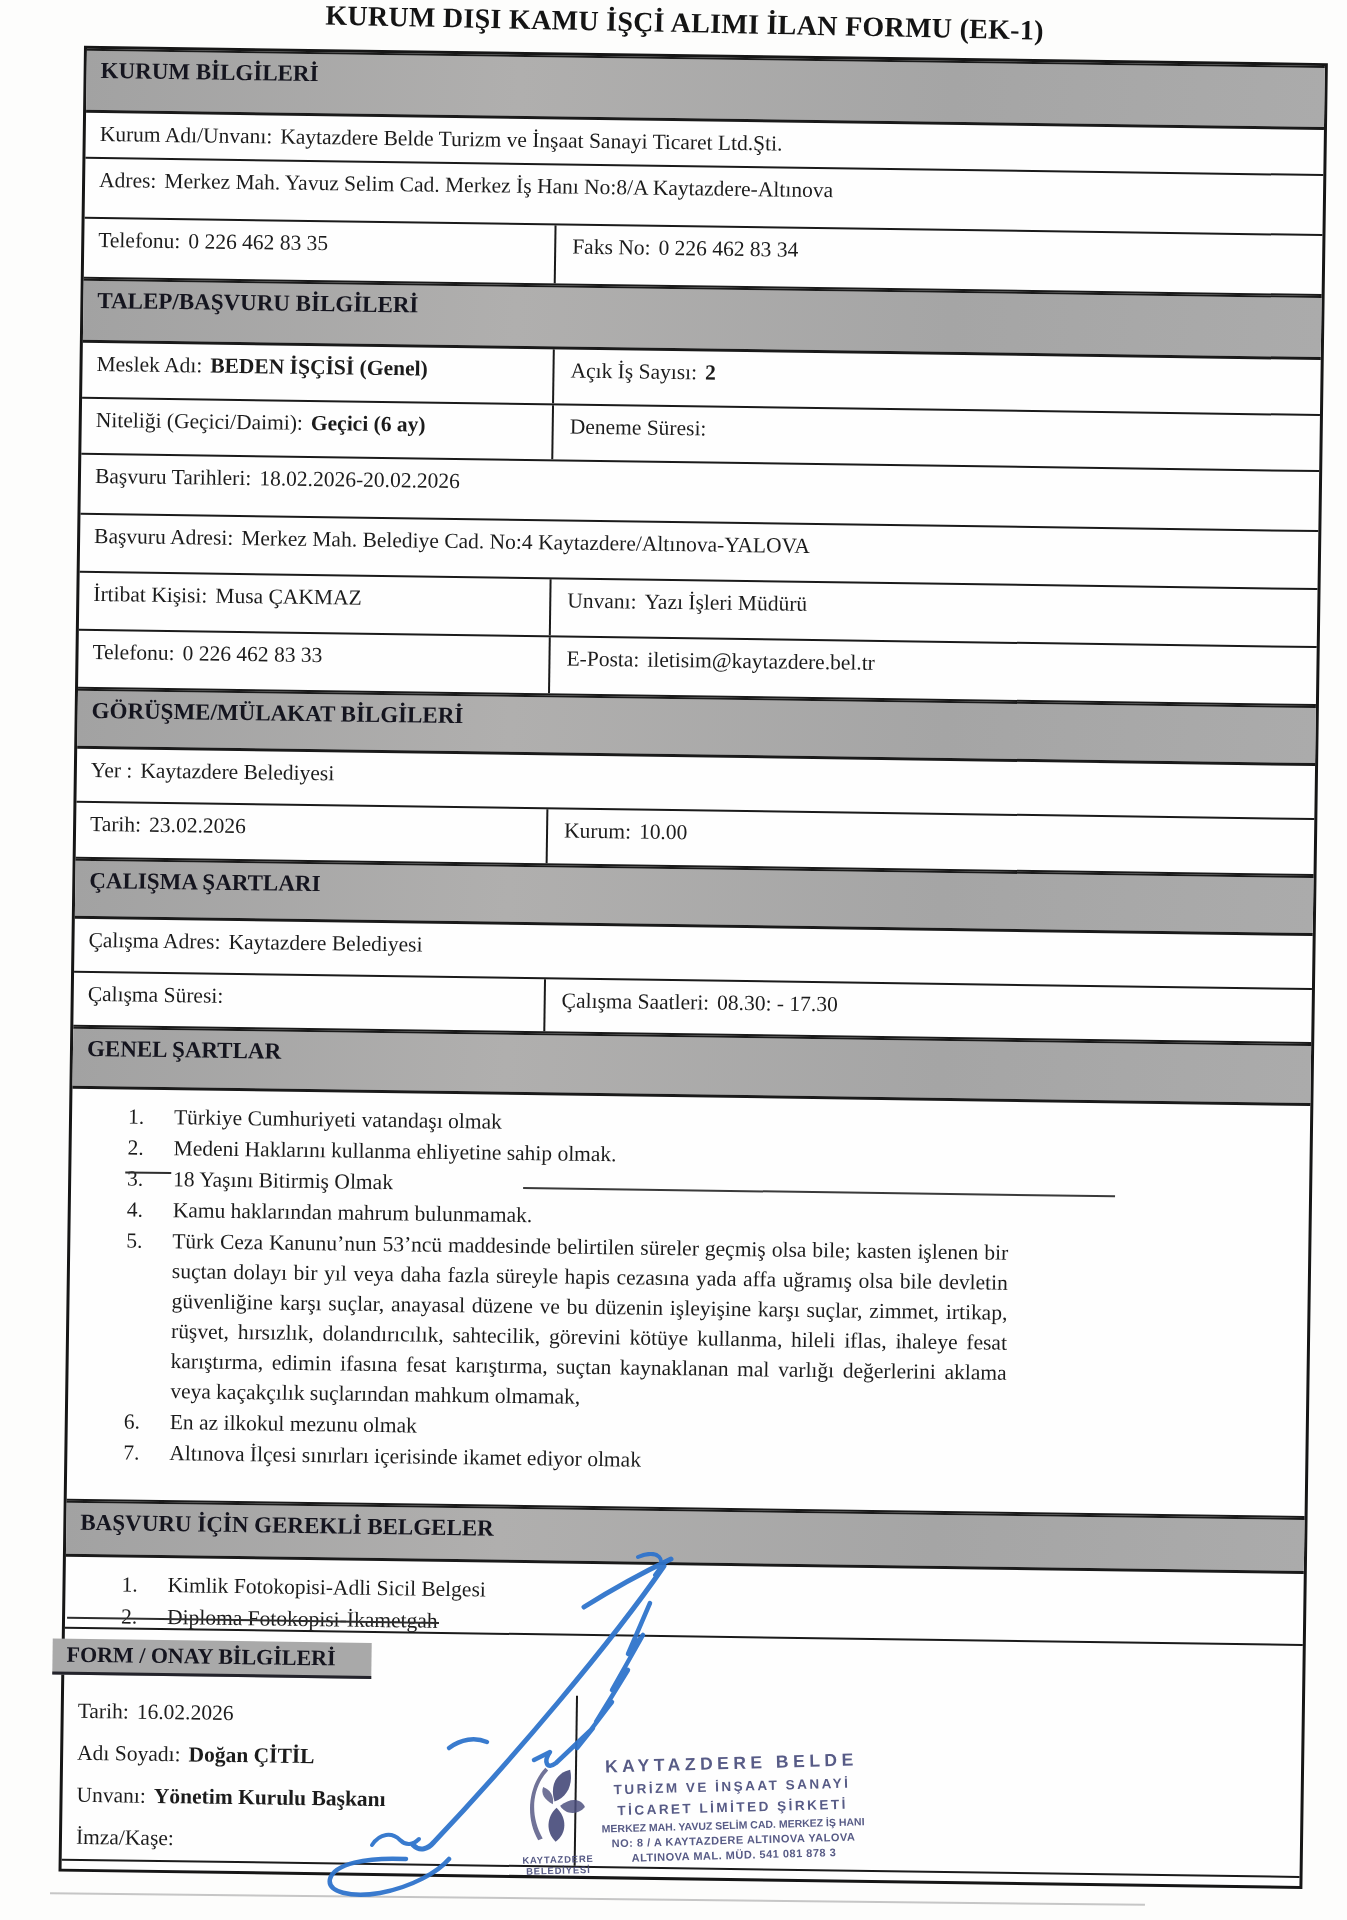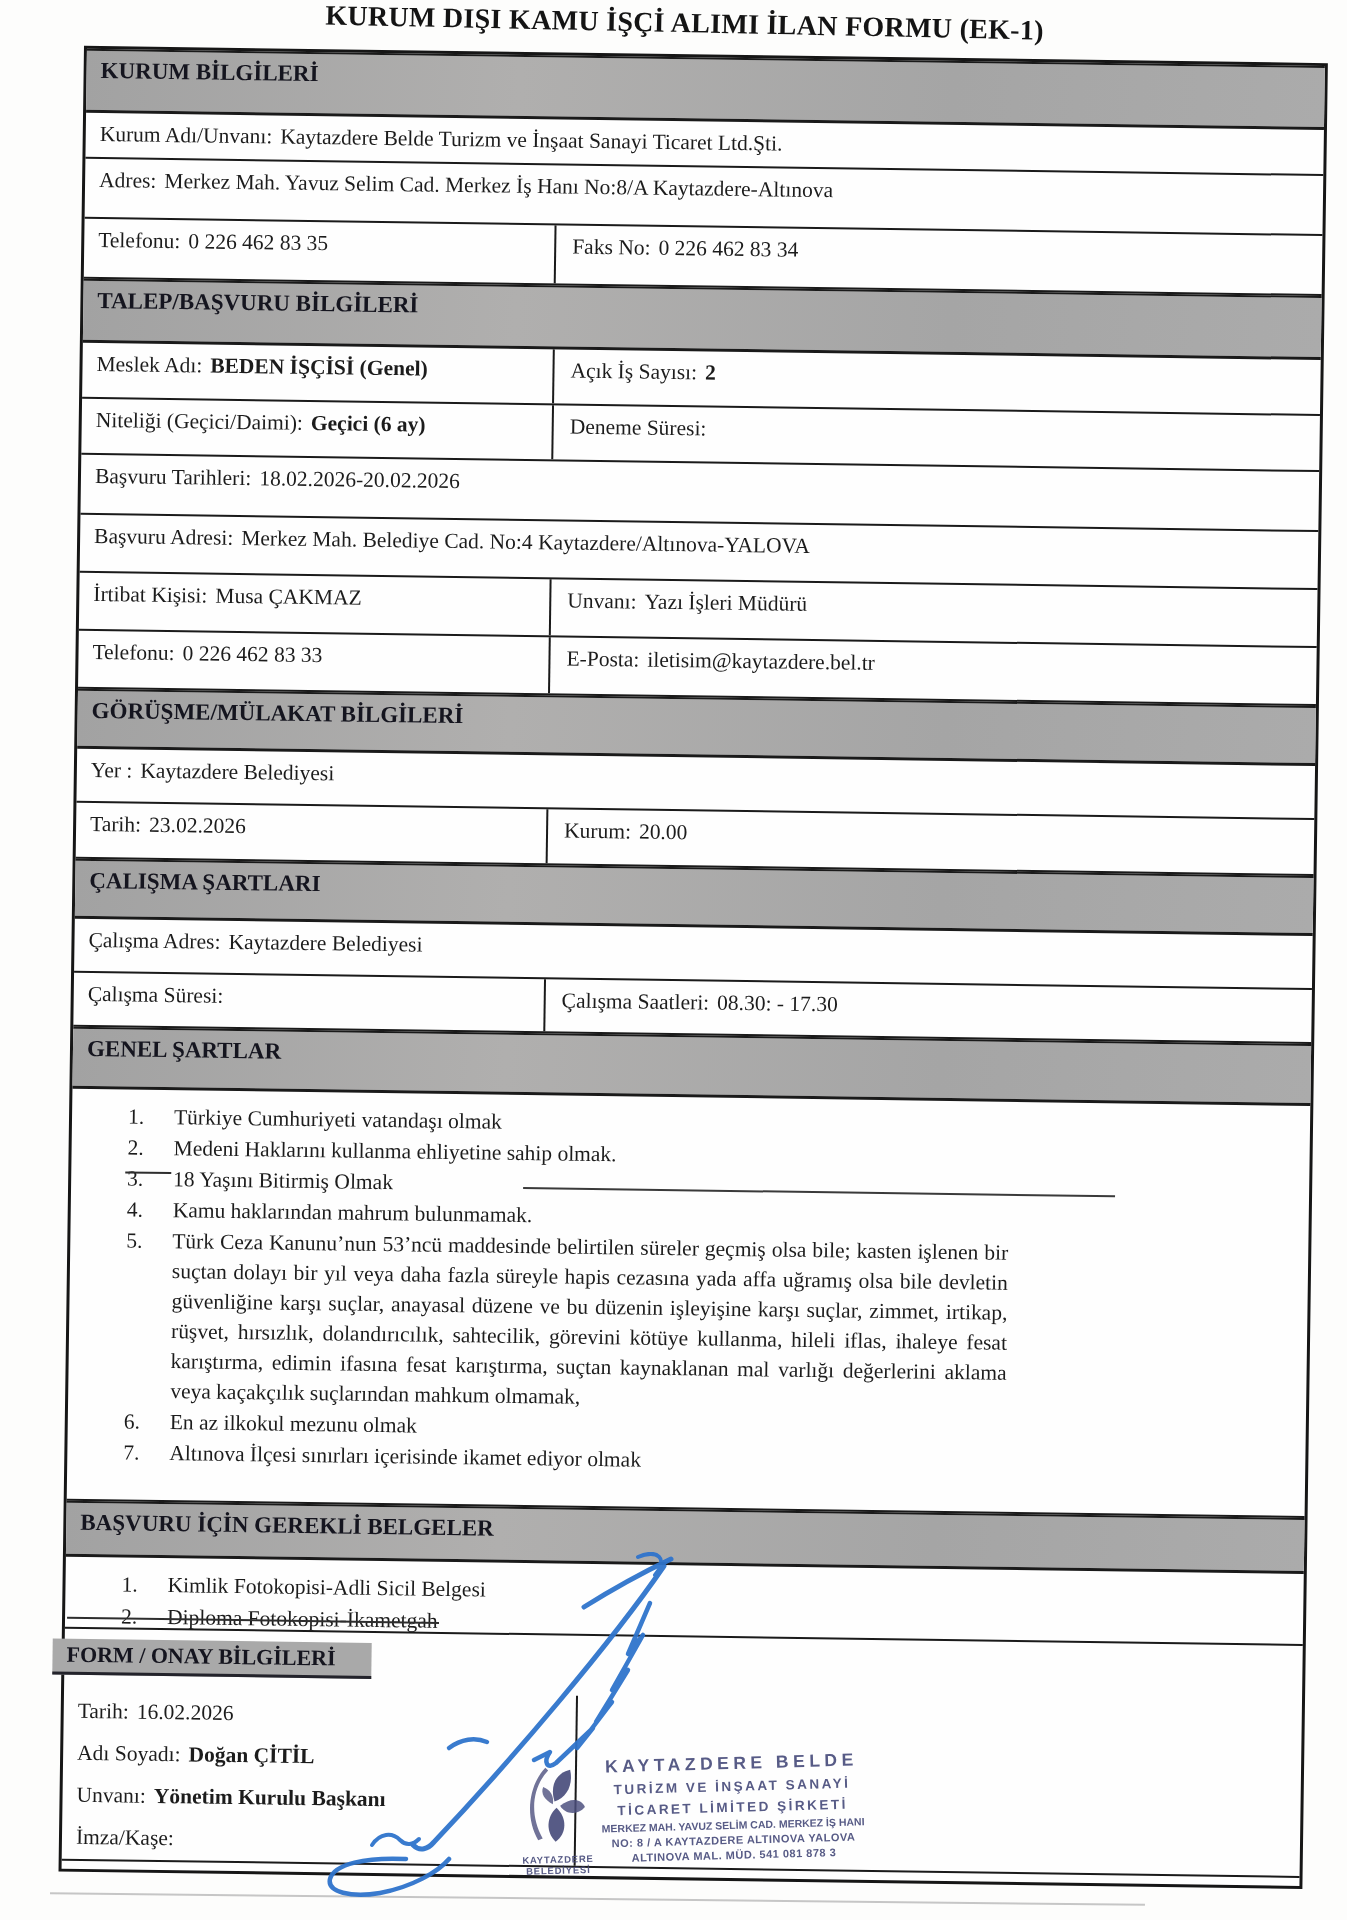--- a/index.html
+++ b/index.html
@@ -162,21 +162,21 @@
 
   <div class="row" style="height:54px">
     <span>Yer :</span><span class="val">Kaytazdere Belediyesi</span>
   </div>
 
   <div class="row split" style="height:56px">
     <div class="cl">
       <span>Tarih:</span><span class="val">23.02.2026</span>
     </div>
     <div class="cr">
-      <span>Kurum:</span><span class="val">20.00</span>
+      <span>Kurum:</span><span class="val">10.00</span>
     </div>
   </div>
 
   <div class="row hdr" style="height:60px">
     <span>ÇALIŞMA ŞARTLARI</span>
   </div>
 
   <div class="row" style="height:54px">
     <span>Çalışma Adres:</span><span class="val">Kaytazdere Belediyesi</span>
   </div>

